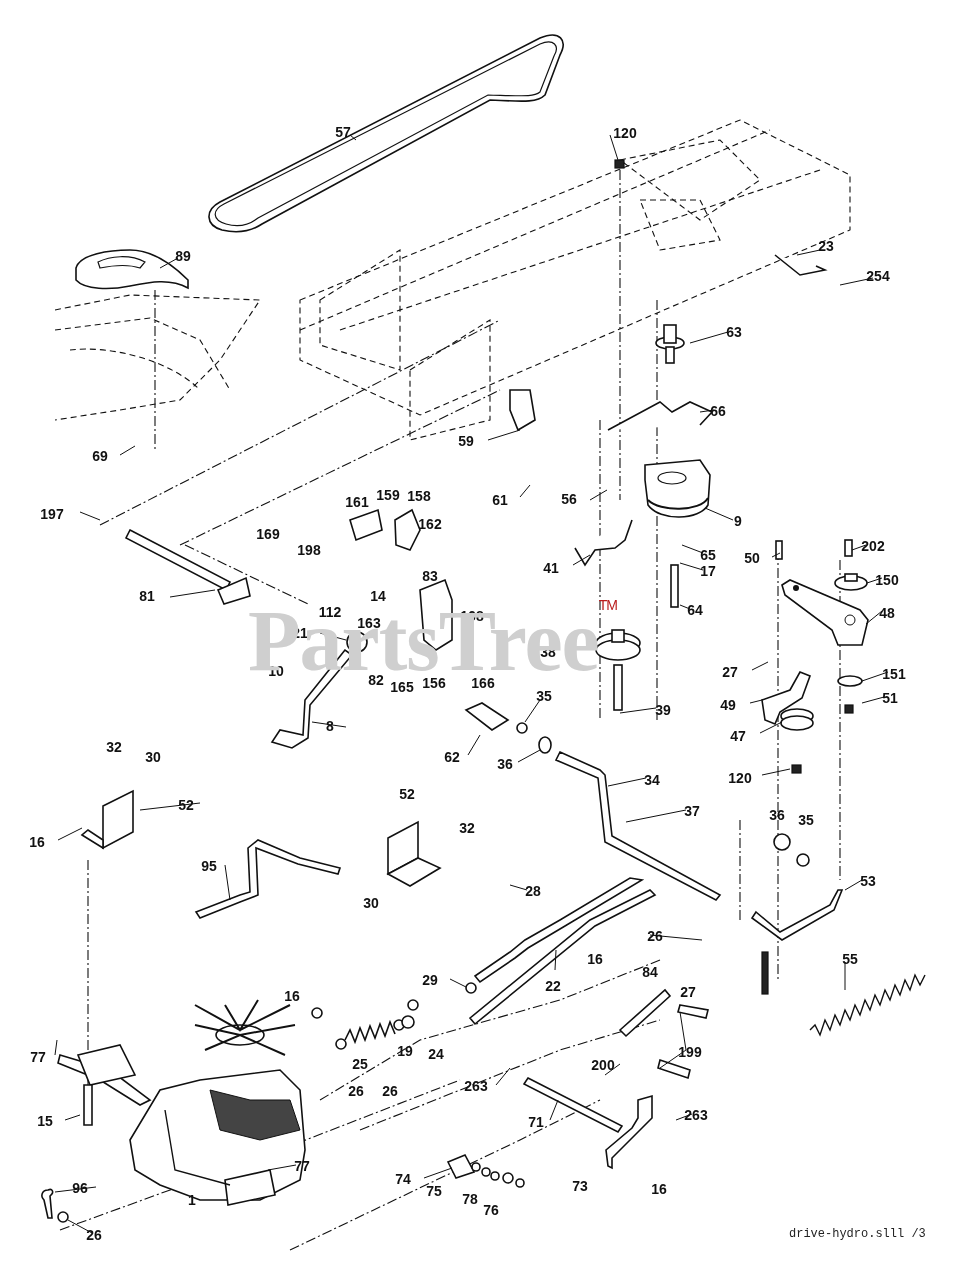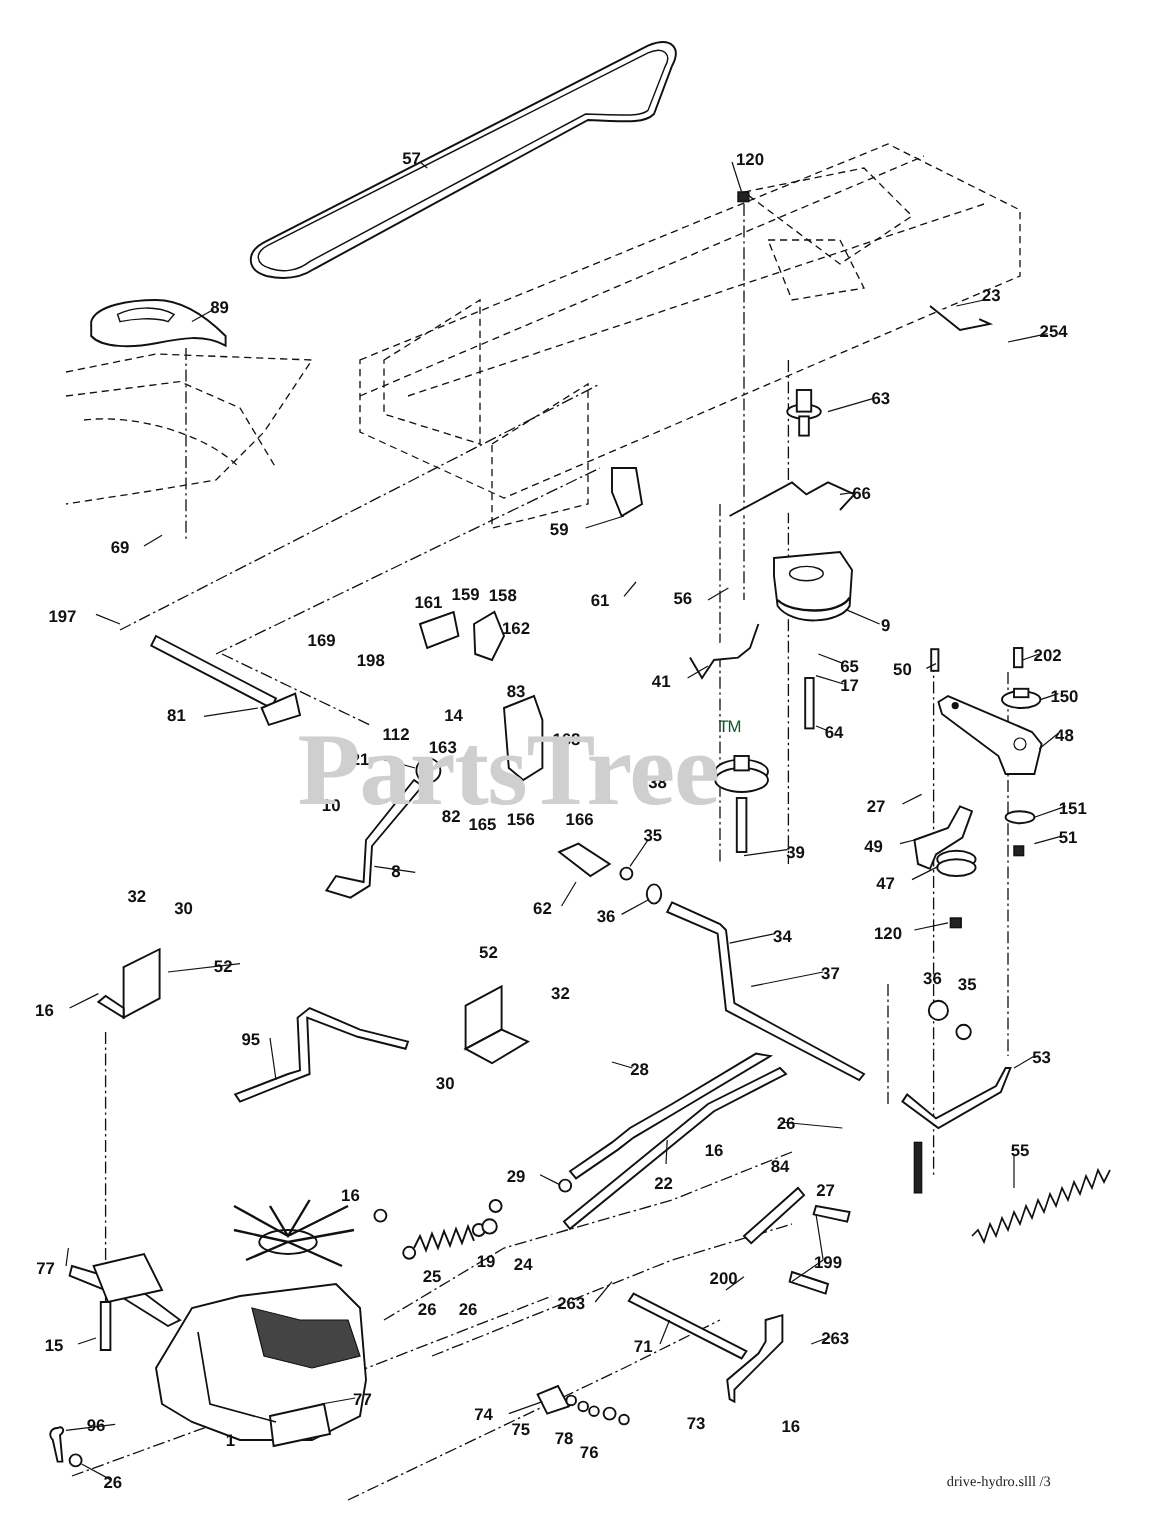--- a/index.html
+++ b/index.html
@@ -2,23 +2,23 @@
 <html><head>
 <meta charset="utf-8">
 <style>
   html, body { margin: 0; padding: 0; background: #ffffff; }
   body { width: 974px; height: 1280px; position: relative; overflow: hidden;
          font-family: "Liberation Sans", sans-serif; }
   #diagram { position: absolute; left: 0; top: 0; width: 974px; height: 1280px; }
   .watermark { position: absolute; left: 248px; top: 598px; font-family: "Liberation Serif", serif;
                font-size: 86px; font-weight: bold; color: #cfcfcf; letter-spacing: -1px; line-height: 1; }
   .watermark .tm { font-size: 14px; font-weight: normal; font-family: "Liberation Sans", sans-serif;
-                   vertical-align: top; color: #14532d; }
+                   vertical-align: top; color: #b91c1c; }
   .callout { font-family: "Liberation Sans", sans-serif; font-size: 14px; font-weight: bold; fill: #111; }
-  .footer { position: absolute; left: 789px; top: 1227px; font-family: Liberation Serif, serif;
+  .footer { position: absolute; left: 789px; top: 1227px; font-family: Liberation Mono, monospace;
             font-size: 12px; color: #222; }
   .dash { stroke: #111; stroke-width: 1.1; fill: none; stroke-dasharray: 6 4; }
   .dashdot { stroke: #111; stroke-width: 1.1; fill: none; stroke-dasharray: 10 3 2 3; }
   .part { stroke: #111; stroke-width: 1.6; fill: #fff; }
   .partfill { stroke: #111; stroke-width: 1.2; fill: #222; }
   .leader { stroke: #111; stroke-width: 1; fill: none; }
 </style>
 </head>
 <body>
 

